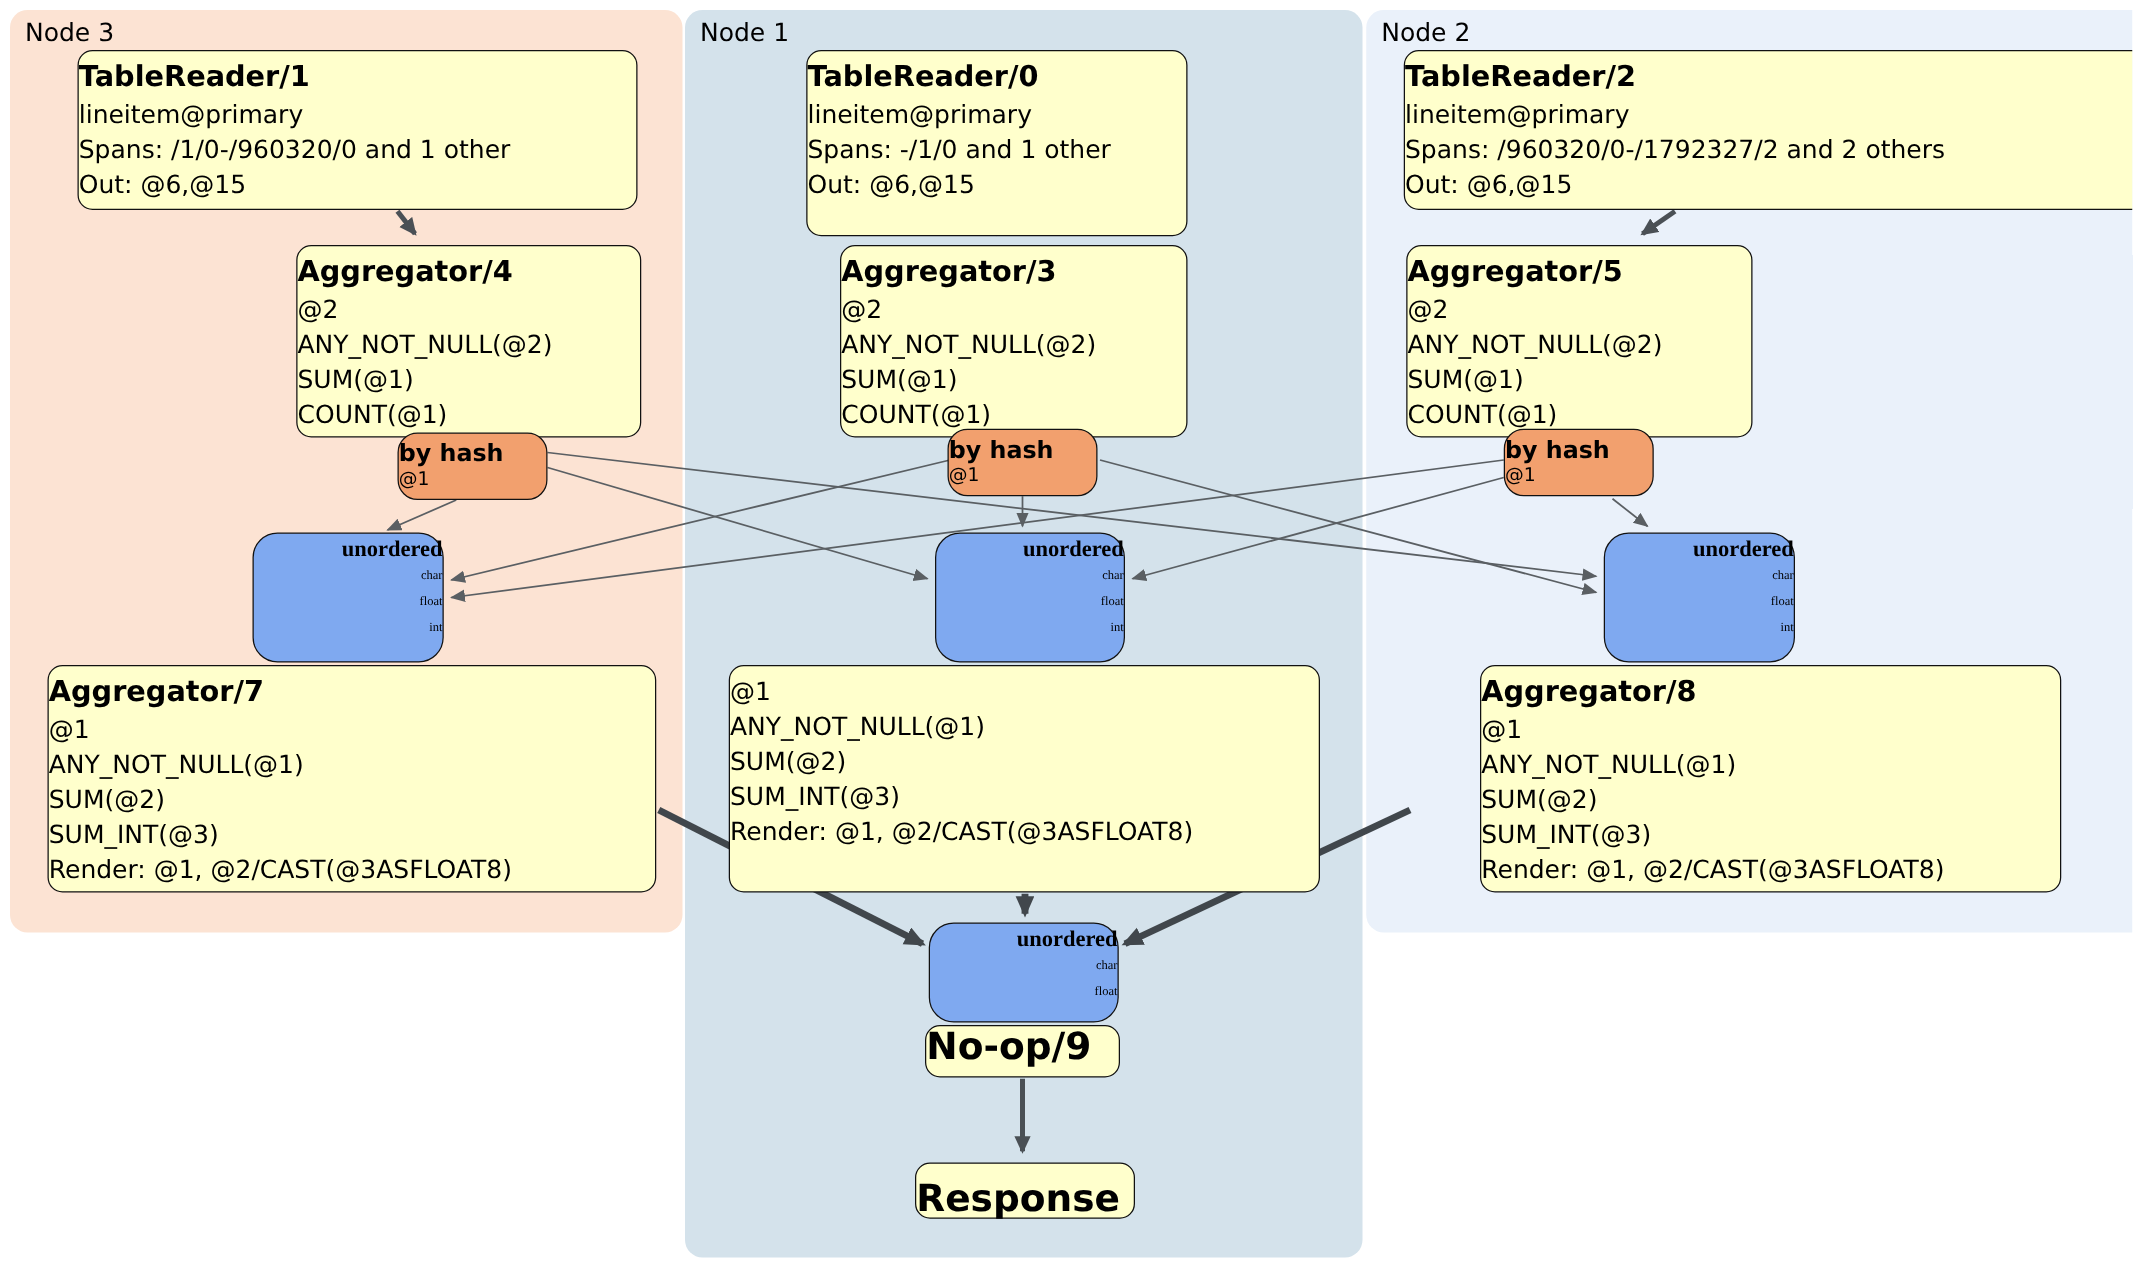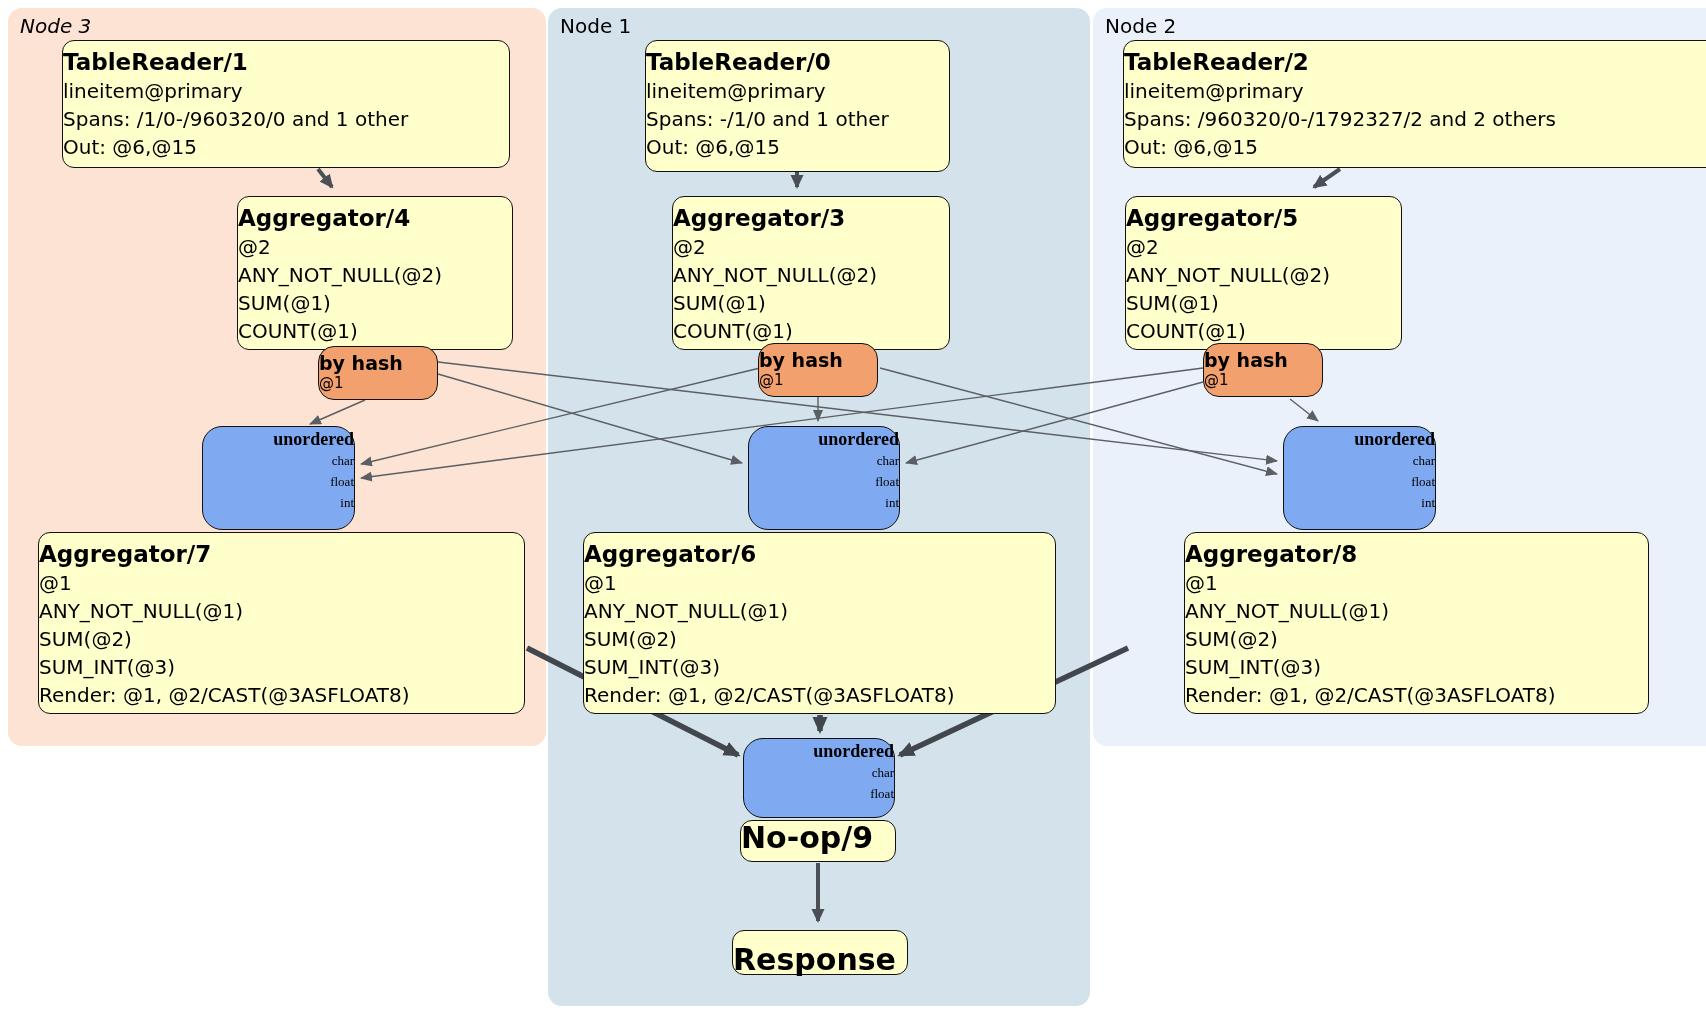--- a/index.html
+++ b/index.html
@@ -1,21 +1,21 @@
 <!DOCTYPE html>
 <html><head>
 <meta charset="utf-8">
 <style>
   html,body{margin:0;padding:0;background:#ffffff;}
   body{font-family:"DejaVu Sans","Liberation Sans",sans-serif;color:#000;}
   .canvas{position:relative;width:1706px;height:1016px;background:#ffffff;overflow:hidden;}
 
   
   .group{position:absolute;border-radius:14px;}
-  .g3{left:8px;top:8px;width:538px;height:738px;background:#fce3d3;font-style:italic;}
+  .g3{left:8px;top:8px;width:538px;height:738px;background:#fce3d3;}
   .g1{left:548px;top:8px;width:542px;height:998px;background:#d4e2eb;}
   .g2{left:1093px;top:8px;width:672px;height:738px;background:#eaf1fa;}
   .glabel{position:absolute;left:12px;top:6px;font-size:20px;color:#000;}
 
   
   svg.edges{position:absolute;left:0;top:0;z-index:2;pointer-events:none;}
   .edge-thin{stroke:#5a5f63;stroke-width:1.4;fill:none;}
   .edge-med{stroke:#4a5055;stroke-width:4;fill:none;}
   .edge-heavy{stroke:#41474c;stroke-width:5.5;fill:none;}
 
@@ -29,21 +29,21 @@
   
   .router{position:absolute;z-index:4;background:#f2a06e;border:1.6px solid #111;
           border-radius:16px;box-sizing:border-box;padding-top:4px;}
   .rtitle{font-weight:bold;font-size:19px;line-height:24px;}
   .rline{font-size:15px;line-height:17px;}
 
   
   .sync{position:absolute;z-index:4;background:#7fa9f0;border:1.6px solid #111;
         border-radius:20px;text-align:right;box-sizing:border-box;padding-top:1px;font-family:Liberation Serif, serif;}
   .stitle{font-weight:bold;font-size:18px;line-height:22px;}
-  .sline{font-size:13px;line-height:21px;}
+  .sline{font-size:10px;line-height:21px;}
 </style>
 </head>
 <body>
 
 <div class="canvas">
 
   <div class="group g3">
     <div class="glabel">Node 3</div>
   </div>
   <div class="group g1">
@@ -102,35 +102,34 @@
   </div>
   <div class="pbox" style="left:38px;top:532px;width:487px;height:182px">
     <div class="ptitle">Aggregator/7</div>
     <div class="pline">@1</div>
     <div class="pline">ANY_NOT_NULL(@1)</div>
     <div class="pline">SUM(@2)</div>
     <div class="pline">SUM_INT(@3)</div>
     <div class="pline">Render: @1, @2/CAST(@3ASFLOAT8)</div>
   </div>
 
-  <div class="pbox" style="left:645px;top:40px;width:305px;height:132px">
+  <div class="pbox" style="left:645px;top:40px;width:305px;height:149px">
     <div class="ptitle">TableReader/0</div>
     <div class="pline">lineitem@primary</div>
     <div class="pline">Spans: -/1/0 and 1 other</div>
     <div class="pline">Out: @6,@15</div>
   </div>
   <div class="pbox" style="left:672px;top:196px;width:278px;height:154px">
     <div class="ptitle">Aggregator/3</div>
     <div class="pline">@2</div>
     <div class="pline">ANY_NOT_NULL(@2)</div>
     <div class="pline">SUM(@1)</div>
     <div class="pline">COUNT(@1)</div>
   </div>
   <div class="pbox" style="left:583px;top:532px;width:473px;height:182px">
-    <div class="ptitle">Aggregator/6</div>
     <div class="pline">@1</div>
     <div class="pline">ANY_NOT_NULL(@1)</div>
     <div class="pline">SUM(@2)</div>
     <div class="pline">SUM_INT(@3)</div>
     <div class="pline">Render: @1, @2/CAST(@3ASFLOAT8)</div>
   </div>
   <div class="pbox single" style="left:740px;top:820px;width:156px;height:42px;padding-top:2px">
     <div class="ptitle">No-op/9</div>
   </div>
   <div class="pbox single" style="left:732px;top:930px;width:176px;height:45px;padding-top:14px">

